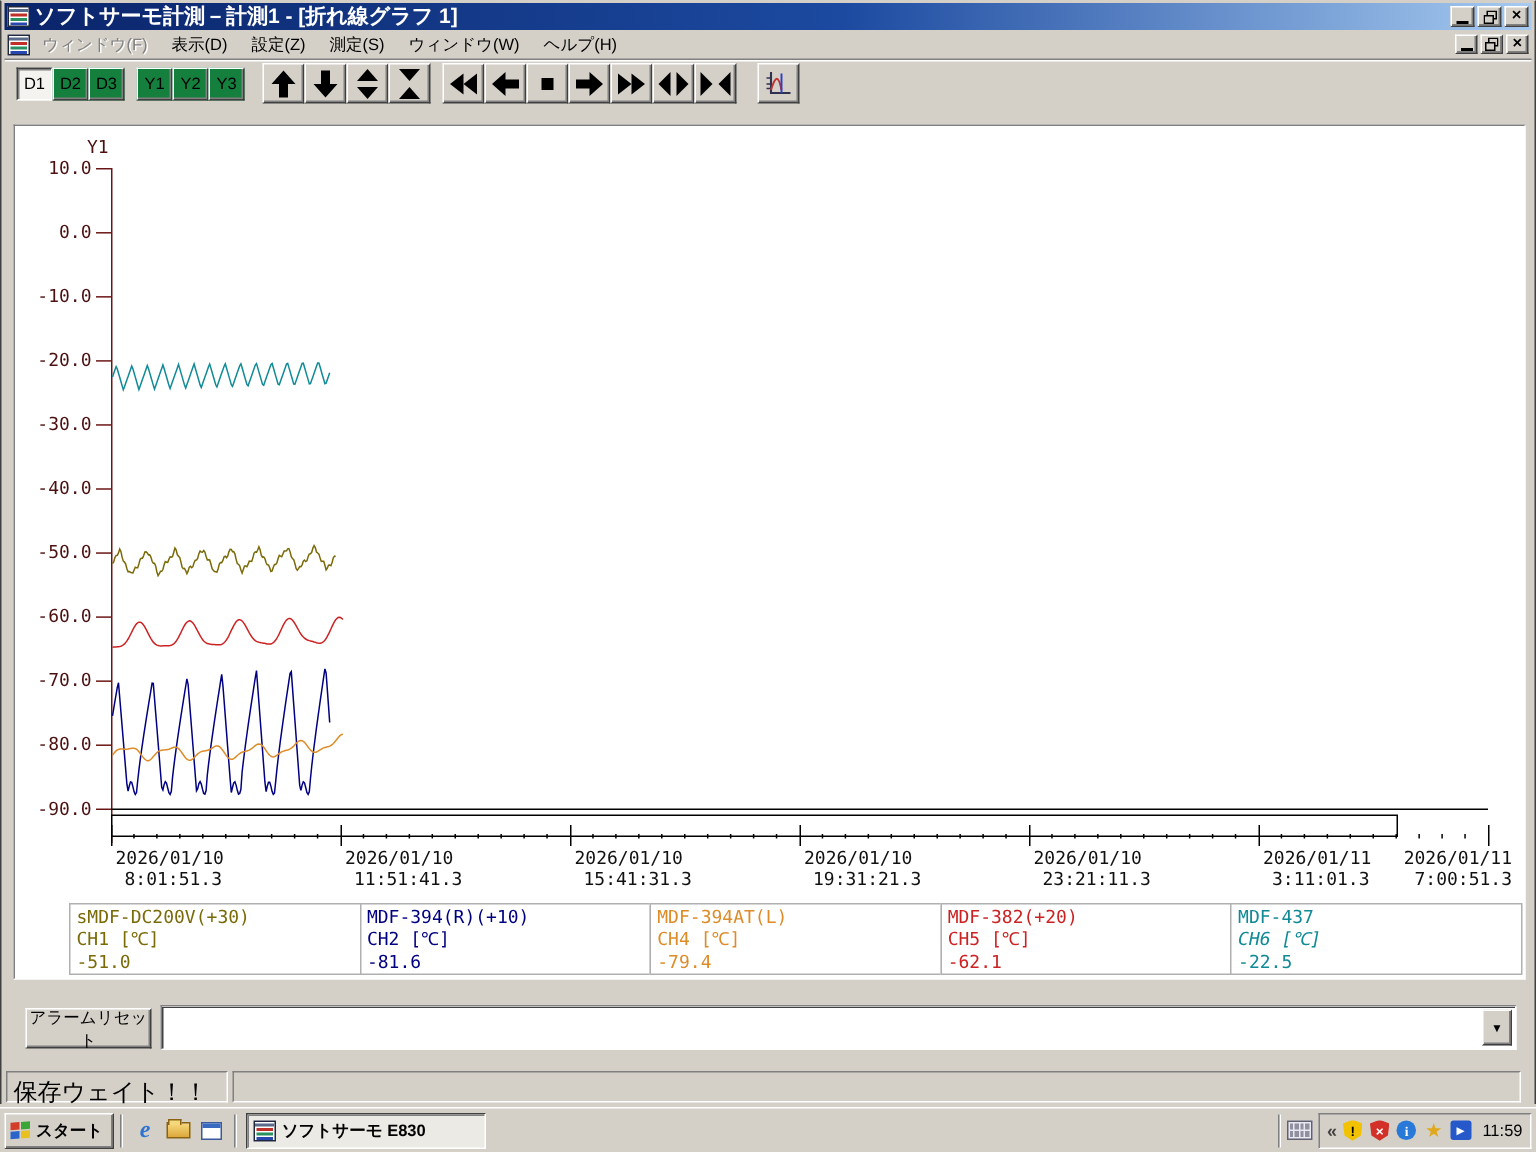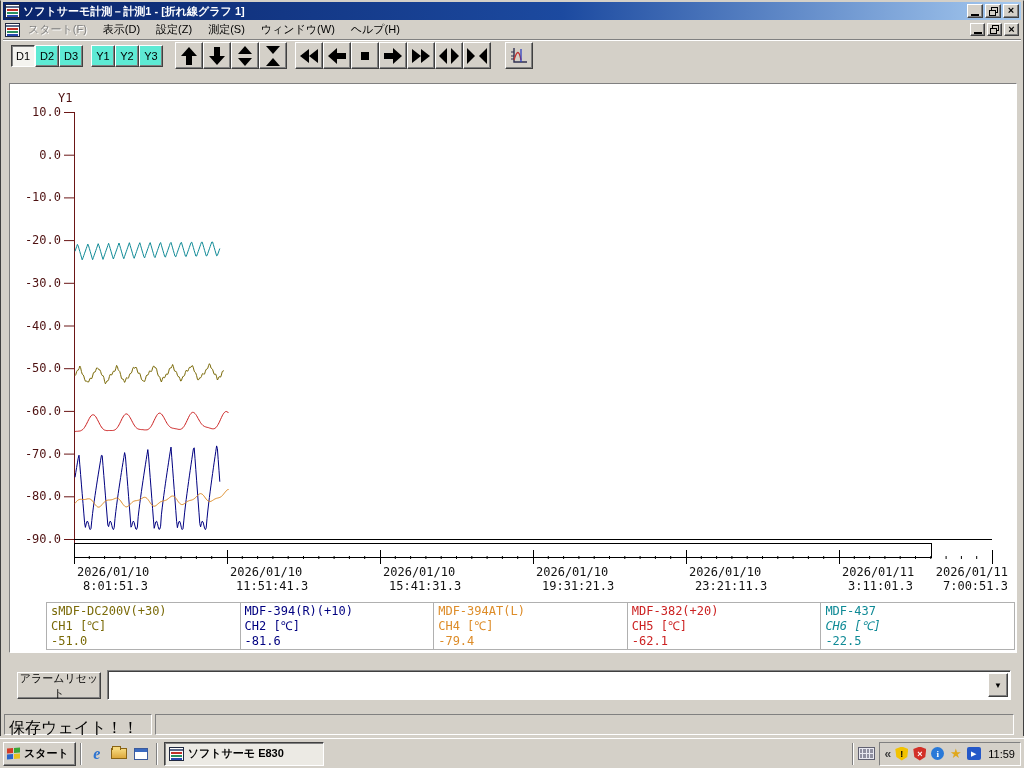--- a/index.html
+++ b/index.html
@@ -6,42 +6,42 @@
   html,body { width:1024px; height:768px; overflow:hidden; }
   body { font-family:"Liberation Sans", sans-serif; background:#d4d0c8; position:relative; }
 
   .app-window { position:absolute; left:0; top:0; width:1024px; height:738px;
     background:#d4d0c8; border:1px solid #404040; border-top-color:#d4d0c8; }
 
   
   .titlebar { position:absolute; left:2px; top:1px; right:2px; height:18px;
     background:linear-gradient(90deg,#0a246a 0%,#1c4aa0 55%,#a6caf0 100%);
     display:flex; align-items:center; padding:0 2px; }
-  .title-text { color:#fff; font-weight:bold; font-size:11px; margin-left:3px; flex:1;
+  .title-text { color:#fff; font-weight:bold; font-size:14px; margin-left:3px; flex:1;
     white-space:nowrap; overflow:hidden; }
   .winbtn { width:16px; height:14px; margin-left:2px; background:#d4d0c8;
     border:1px solid; border-color:#fff #404040 #404040 #fff;
     box-shadow:inset -1px -1px 0 #808080; display:flex; align-items:center; justify-content:center;
     font-size:10px; font-weight:bold; color:#000; line-height:1; }
   .glyph-min { width:8px; height:2px; background:#000; margin-top:7px; }
   .glyph-close { font-size:11px; margin-top:-1px; }
 
   
   .menubar { position:absolute; left:2px; top:19px; right:2px; height:19px;
     display:flex; align-items:center; padding:0 2px; background:#d4d0c8; }
   .menu-item { font-size:11px; padding:2px 8px; color:#000; white-space:nowrap; }
   .menu-item.disabled { color:#808080; text-shadow:1px 1px 0 #fff; }
   .menubar-spacer { flex:1; }
   .winbtn.small { width:15px; height:13px; }
 
   
   .toolbar { position:absolute; left:2px; top:38px; right:2px; height:32px;
     border-top:1px solid #808080; box-shadow:inset 0 1px 0 #fff;
     display:flex; align-items:center; padding:2px 8px; background:#d4d0c8; }
-  .tbtn { height:22px; width:24px; margin-right:0; background:#5eead4;
+  .tbtn { height:22px; width:24px; margin-right:0; background:#15803d;
     border:1px solid; border-color:#fff #404040 #404040 #fff;
     box-shadow:inset -1px -1px 0 #808080;
     font-size:11px; color:#000; display:flex; align-items:center; justify-content:center; }
   .tbtn.active { background:#f4f3ef; border-color:#404040 #fff #fff #404040;
     box-shadow:inset 1px 1px 0 #808080; }
   .tbtn-icon { height:27px; width:28px; background:#d4d0c8;
     border:1px solid; border-color:#fff #404040 #404040 #fff;
     box-shadow:inset -1px -1px 0 #808080;
     display:flex; align-items:center; justify-content:center; }
   .tgap-s { width:8px; } .tgap-m { width:12px; } .tgap-l { width:14px; }
@@ -155,21 +155,21 @@
   </div>
 
   <div class="menubar">
     <span class="app-icon">
         <i class="r1"></i>
         <i class="r2"></i>
         <i class="r3"></i>
         <i class="r4"></i>
       </span>
     <span style="display:flex;">
-        <span class="menu-item disabled">スタート(F)</span>
+        <span class="menu-item disabled">ウィンドウ(F)</span>
         <span class="menu-item">表示(D)</span>
         <span class="menu-item">設定(Z)</span>
         <span class="menu-item">測定(S)</span>
         <span class="menu-item">ウィンドウ(W)</span>
         <span class="menu-item">ヘルプ(H)</span>
       </span>
     <span class="menubar-spacer"></span>
     <span class="winbtn small">
         <span class="glyph-min"></span>
       </span>

